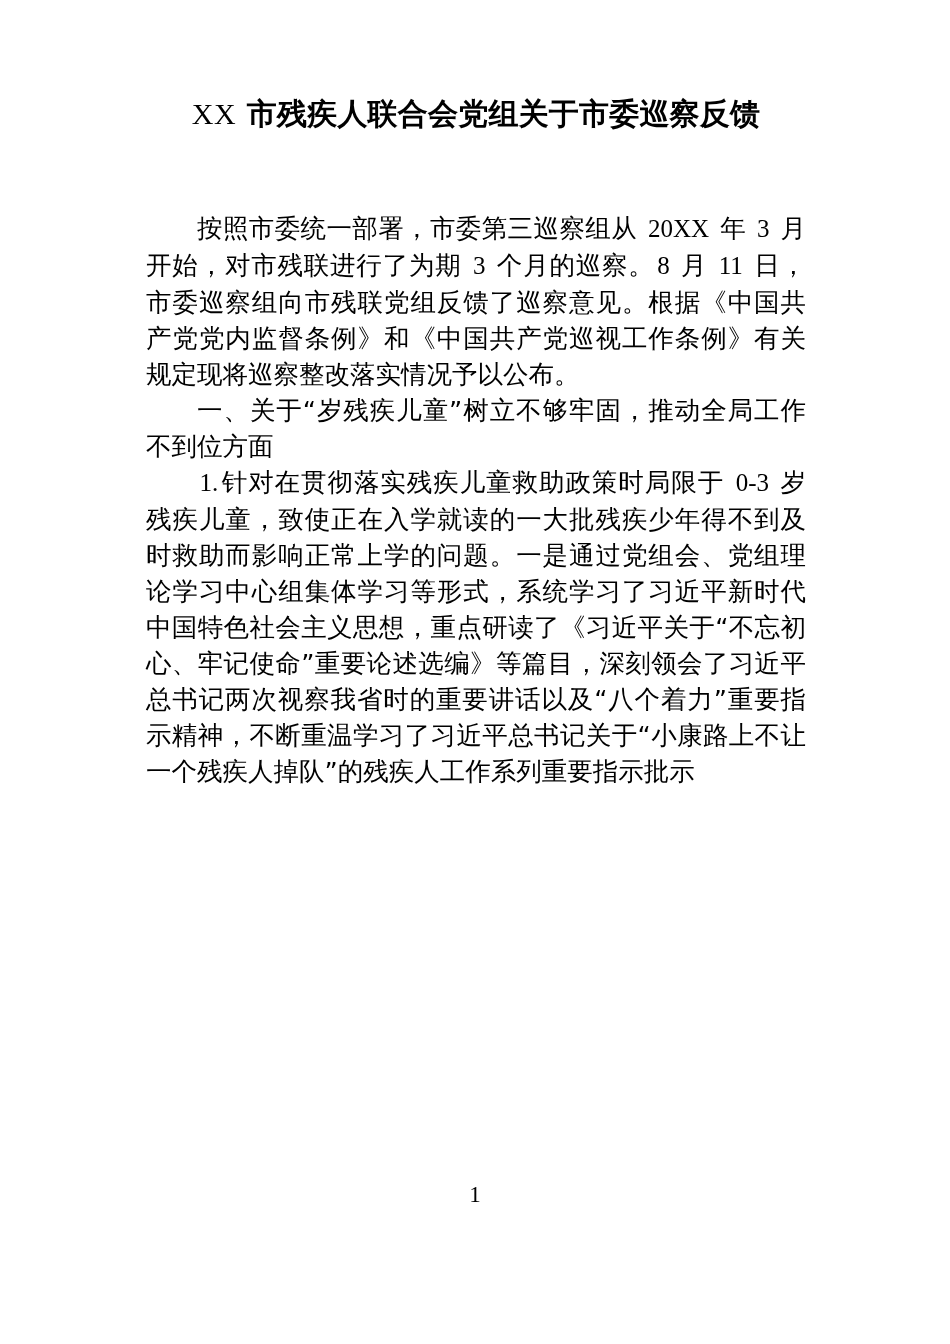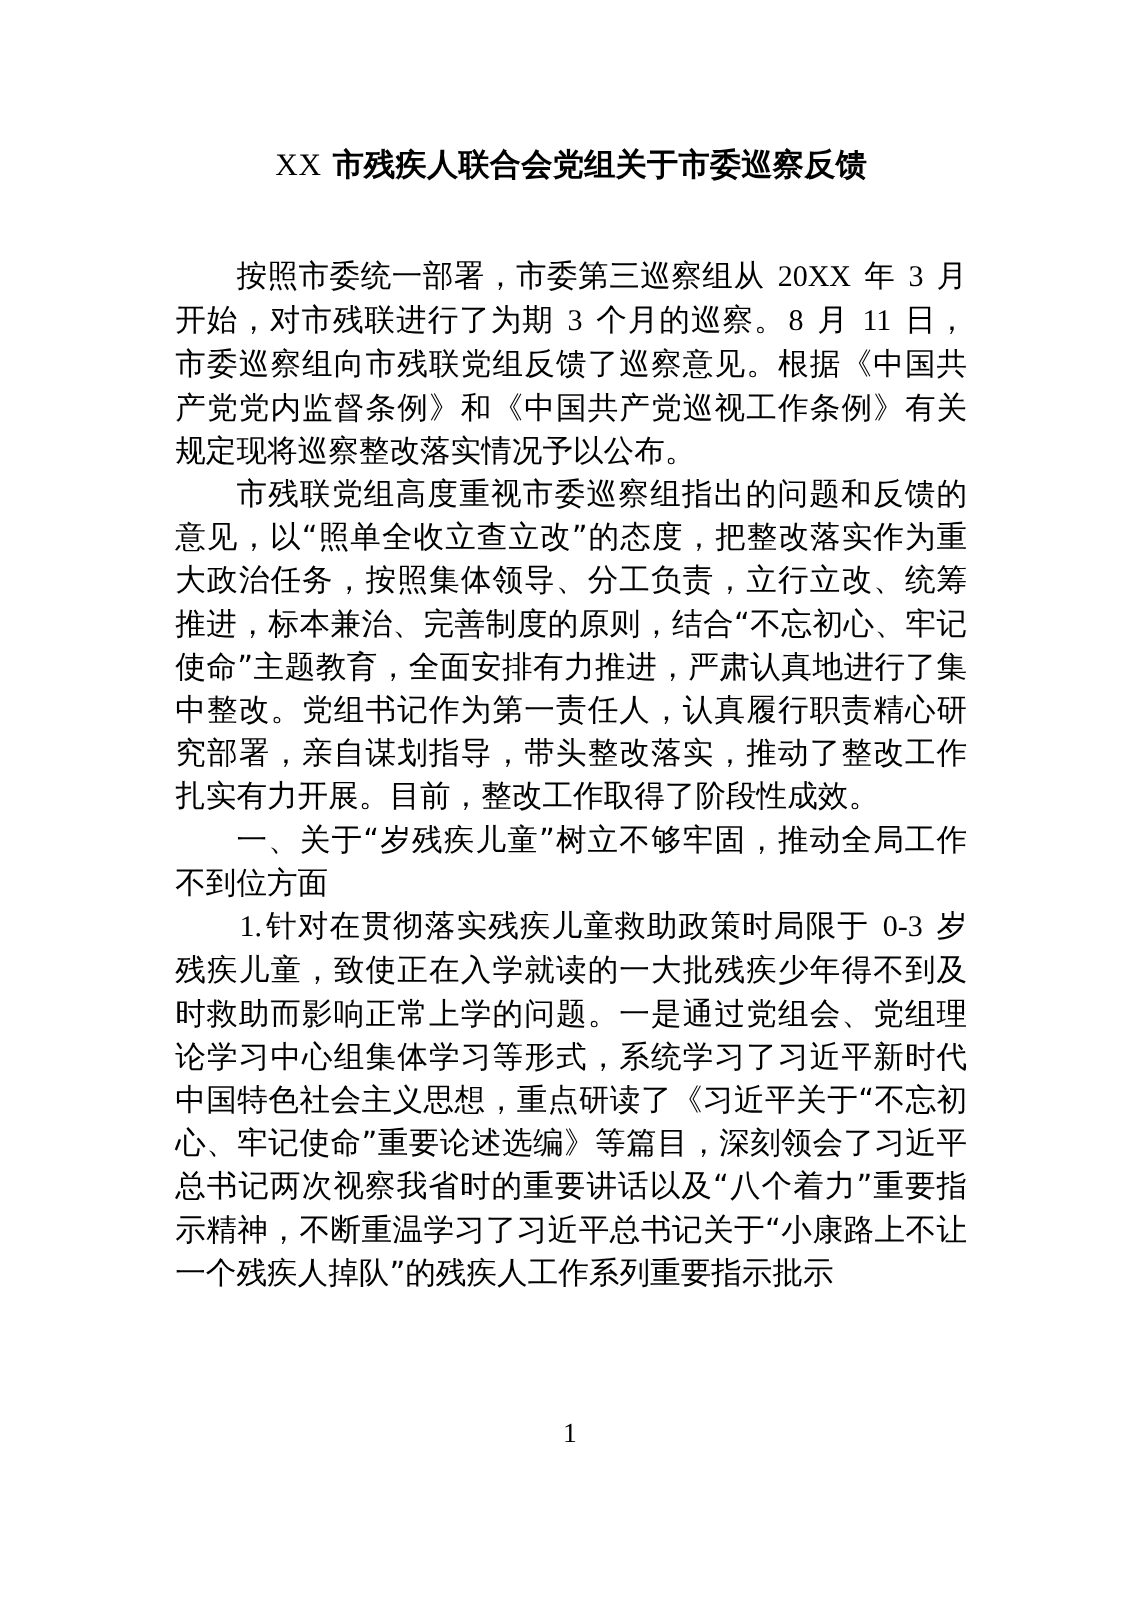--- a/index.html
+++ b/index.html
@@ -28,38 +28,38 @@
   .content {
     position: absolute;
     left: 146px;
     top: 0;
     width: 660px;
   }
 
   
   .doc-title {
     margin: 0;
-    padding-top: 104px;
-    font-size: 26px;
+    padding-top: 80px;
+    font-size: 30px;
     font-weight: bold;
     line-height: 68px;
     text-align: center;
     letter-spacing: 0.2px;
     font-family: "DejaVu Sans", "Liberation Sans", sans-serif;
   }
 
   .doc-title .latin {
     font-family: "Liberation Serif", "DejaVu Serif", serif;
     font-weight: normal;
     letter-spacing: 0.5px;
   }
 
   
   .body-block {
-    margin-top: 40px;
+    margin-top: 62px;
   }
 
   p.para {
     margin: 0;
     font-size: 25.5px;
     line-height: 36px;
     text-align: justify;
     text-justify: inter-ideograph;
     text-align-last: left;
     letter-spacing: 0px;
@@ -99,21 +99,20 @@
   <div class="content">
 
     <h1 class="doc-title">
       <span><span class="latin">XX</span> 市残疾人联合会党组关于市委巡察反馈</span><br>
     </h1>
 
     <div class="body-block">
 
       <p class="para indent">按照市委统一部署，市委第三巡察组从 <span class="num">20XX</span> 年 <span class="num">3</span> 月开始，对市残联进行了为期 <span class="num">3</span> 个月的巡察。<span class="num">8</span> 月 <span class="num">11</span> 日，市委巡察组向市残联党组反馈了巡察意见。根据《中国共产党党内监督条例》和《中国共产党巡视工作条例》有关规定现将巡察整改落实情况予以公布。</p>
 
-      <p class="para indent">市残联党组高度重视市委巡察组指出的问题和反馈的意见，以“照单全收立查立改”的态度，把整改落实作为重大政治任务，按照集体领导、分工负责，立行立改、统筹推进，标本兼治、完善制度的原则，结合“不忘初心、牢记使命”主题教育，全面安排有力推进，严肃认真地进行了集中整改。党组书记作为第一责任人，认真履行职责精心研究部署，亲自谋划指导，带头整改落实，推动了整改工作扎实有力开展。目前，整改工作取得了阶段性成效。</p>
 
       <p class="para indent">一、关于“岁残疾儿童”树立不够牢固，推动全局工作不到位方面</p>
 
       <p class="para indent"><span class="num">1.</span>针对在贯彻落实残疾儿童救助政策时局限于 <span class="num">0-3</span> 岁残疾儿童，致使正在入学就读的一大批残疾少年得不到及时救助而影响正常上学的问题。一是通过党组会、党组理论学习中心组集体学习等形式，系统学习了习近平新时代中国特色社会主义思想，重点研读了《习近平关于“不忘初心、牢记使命”重要论述选编》等篇目，深刻领会了习近平总书记两次视察我省时的重要讲话以及“八个着力”重要指示精神，不断重温学习了习近平总书记关于“小康路上不让一个残疾人掉队”的残疾人工作系列重要指示批示</p>
 
     </div>
 
   </div>
 
   <div class="page-number">1</div>

